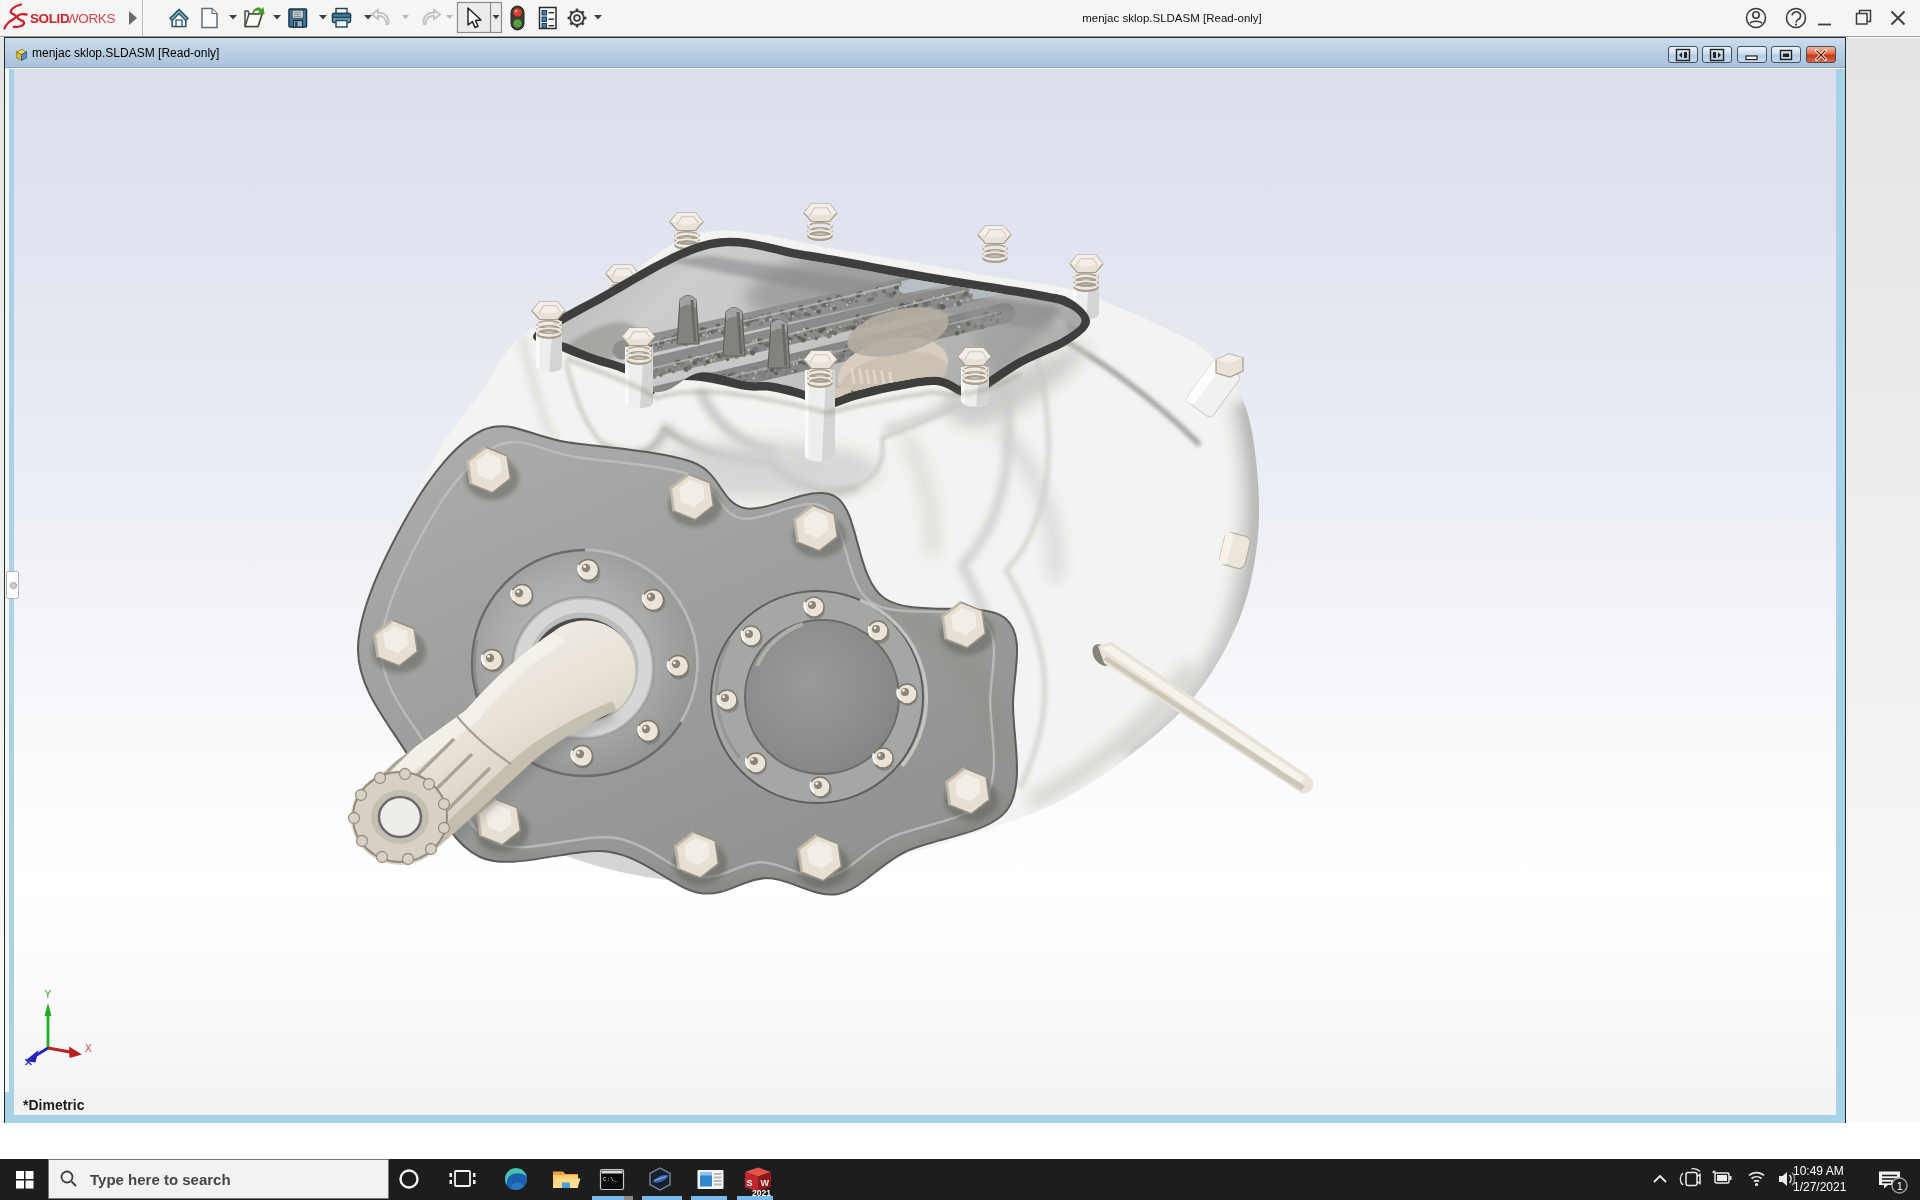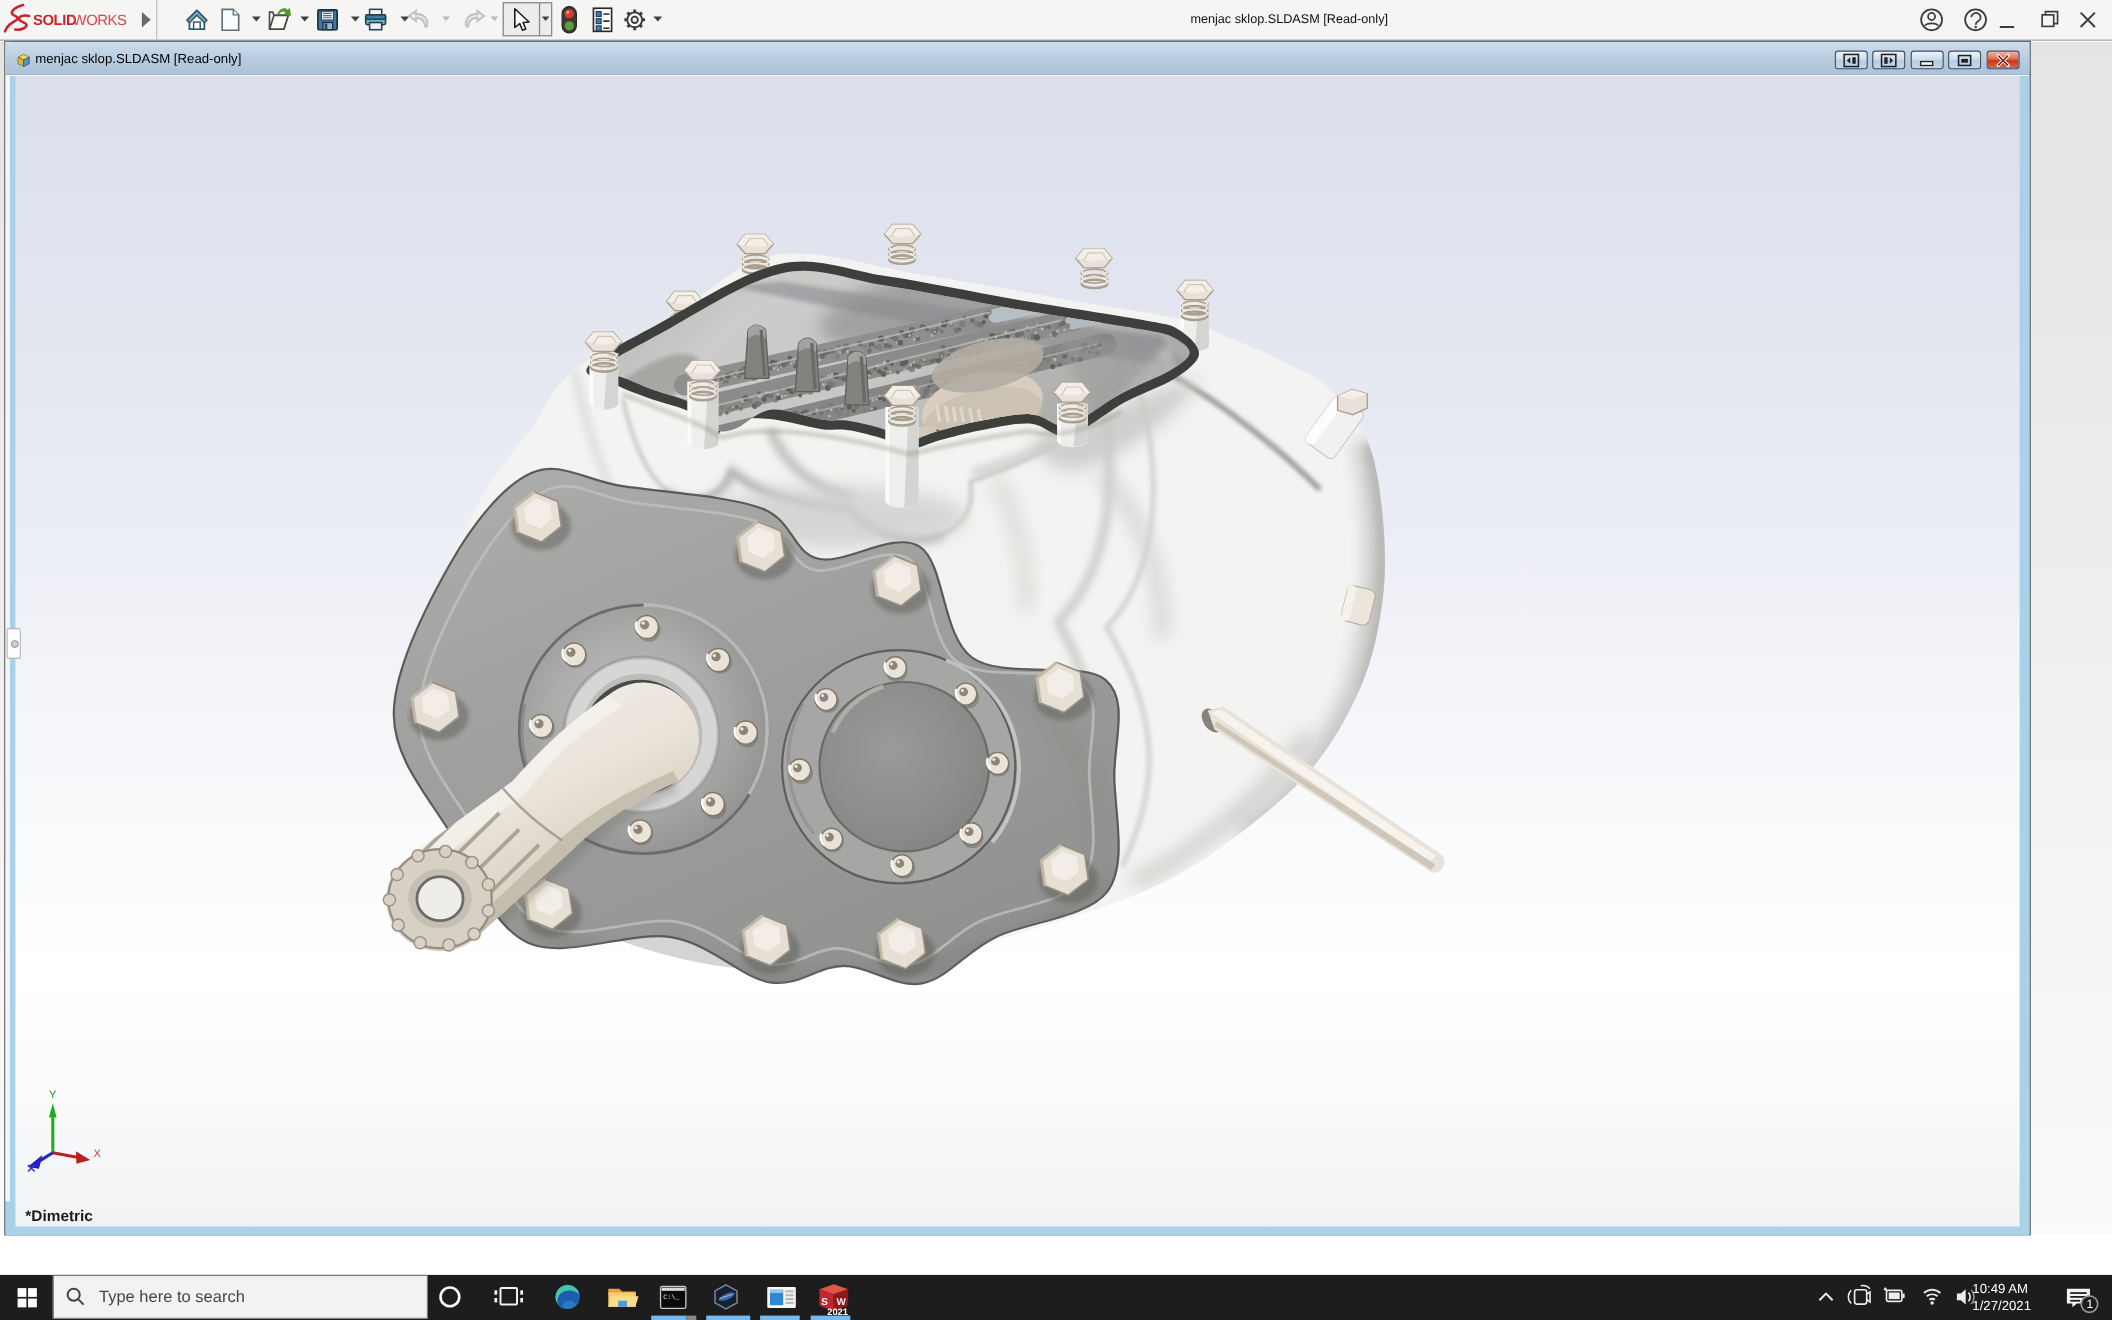--- a/index.html
+++ b/index.html
@@ -81,21 +81,21 @@
   #taskbar {
     position:absolute; left:0; top:1159px; width:1920px; height:41px;
     background:#1d1d1d;
   }
   #searchbox {
     position:absolute; left:48px; top:0px; width:341px; height:40px;
     background:#f2f2f2; border:1px solid #777;
   }
   #searchbox .stxt {
     position:absolute; left:41px; top:0; height:40px; line-height:40px;
-    color:#454545; font-size:15px; opacity:0.999;
+    color:#454545; font-size:15px; opacity:0.999;font-weight:bold;
   }
   .tray-time {
     position:absolute; right:57px; top:4px; width:70px; text-align:left;
     color:#fff; font-size:12px; line-height:16px; opacity:0.999;
   }
 </style>
 </head>
 <body>
 
 <div id="appbg"></div>

